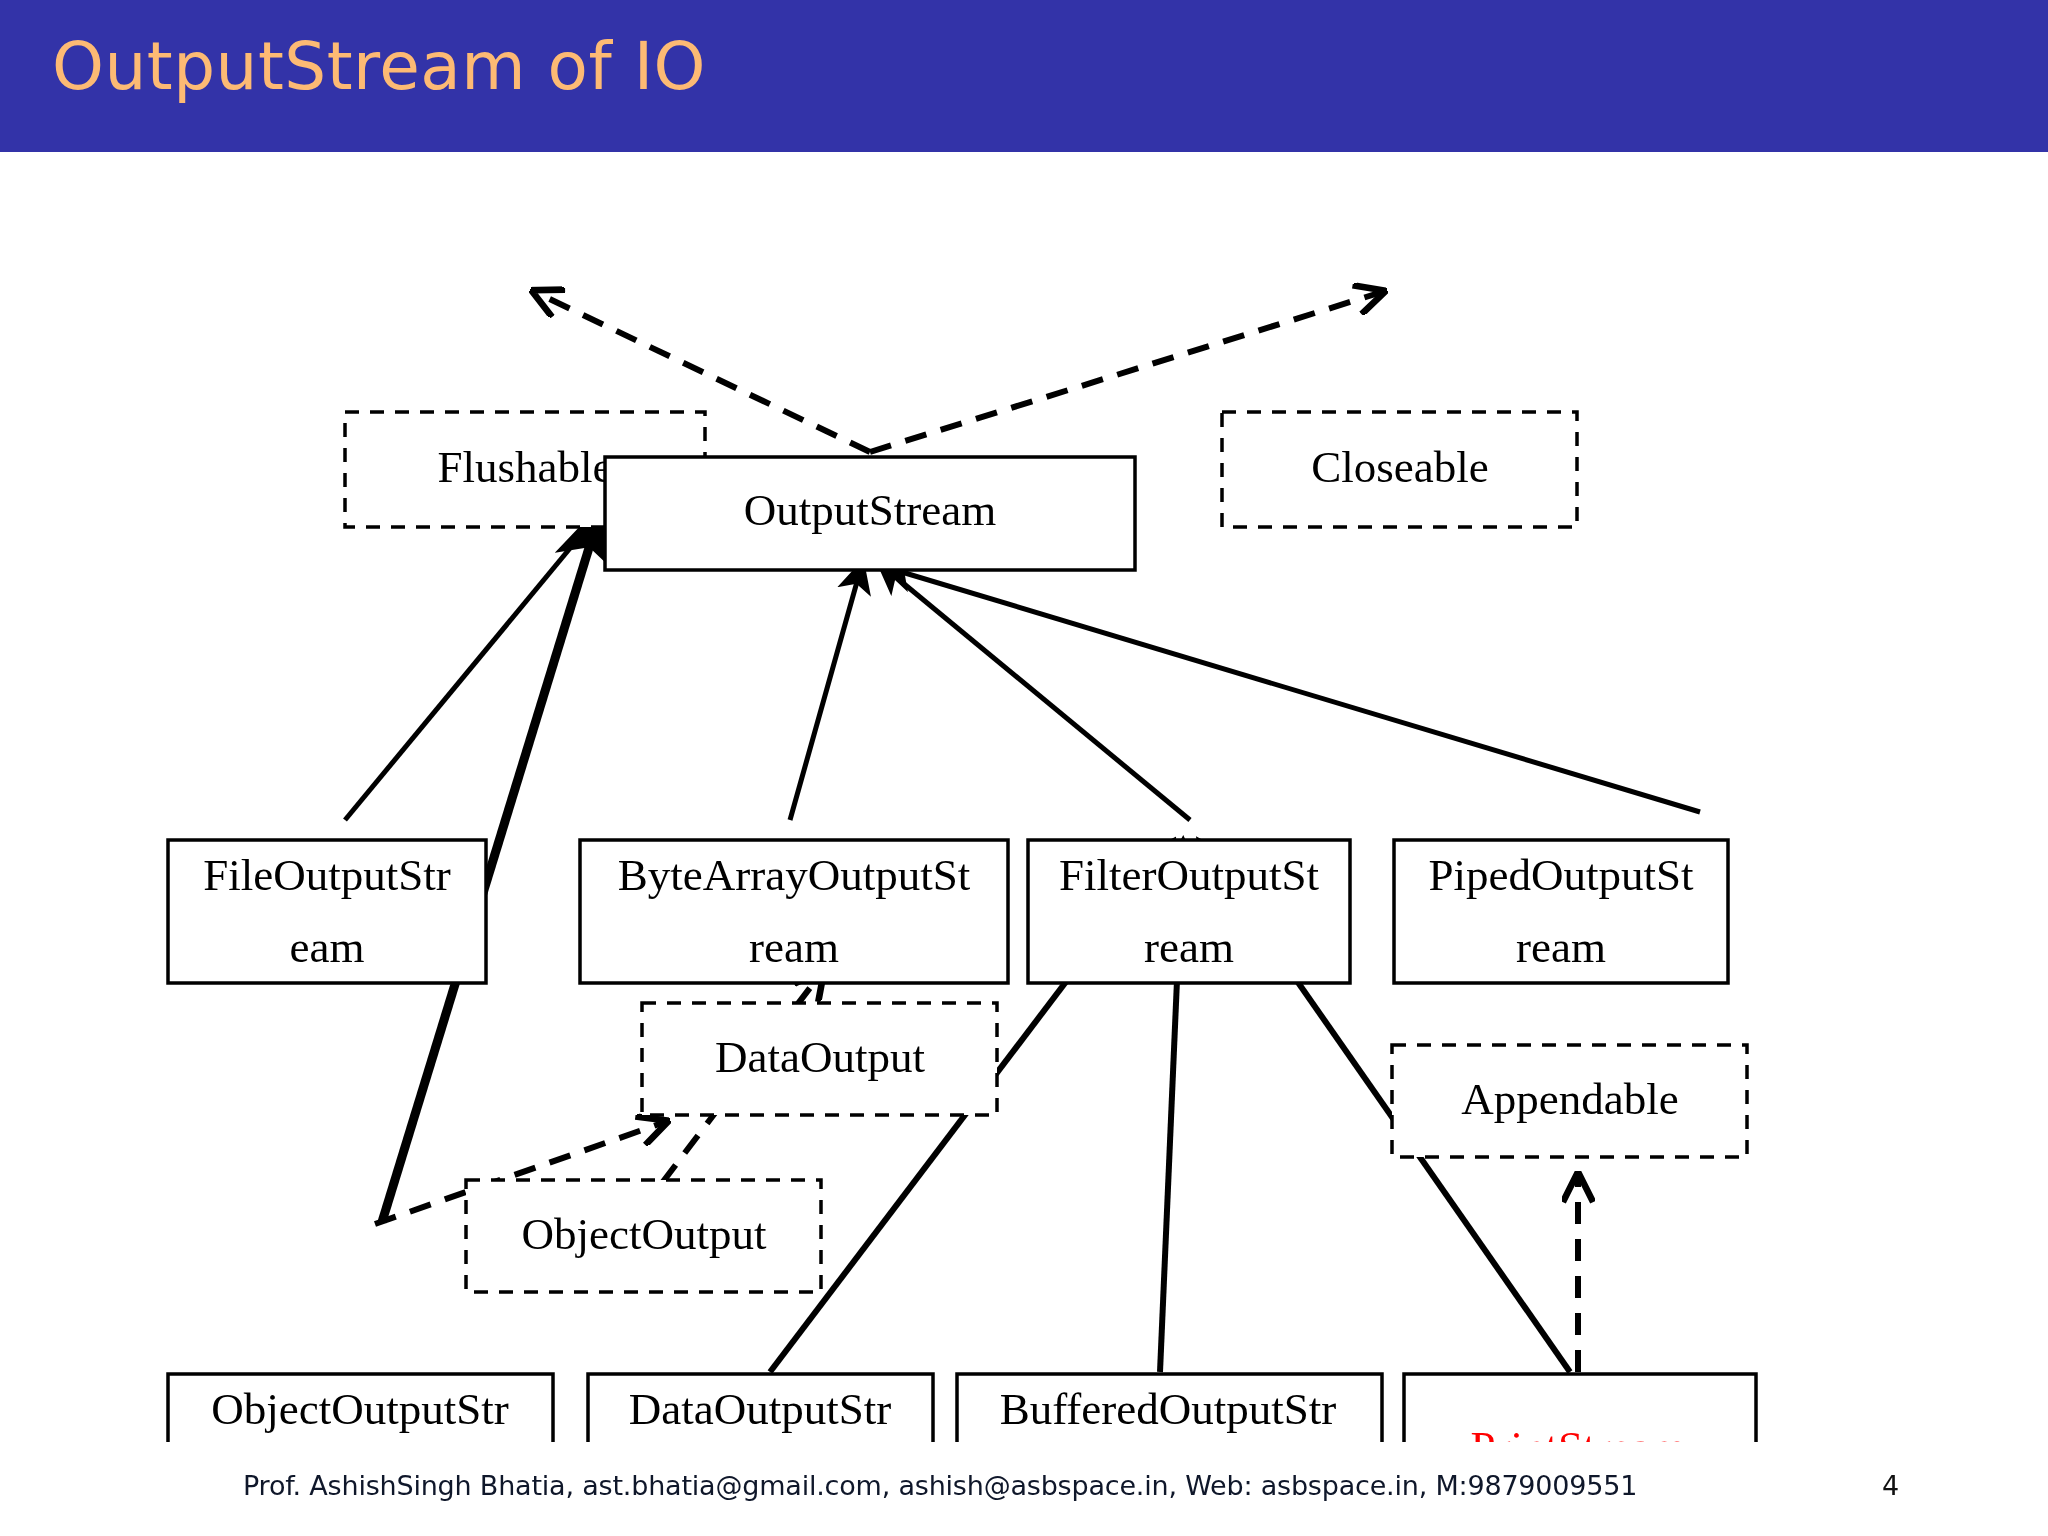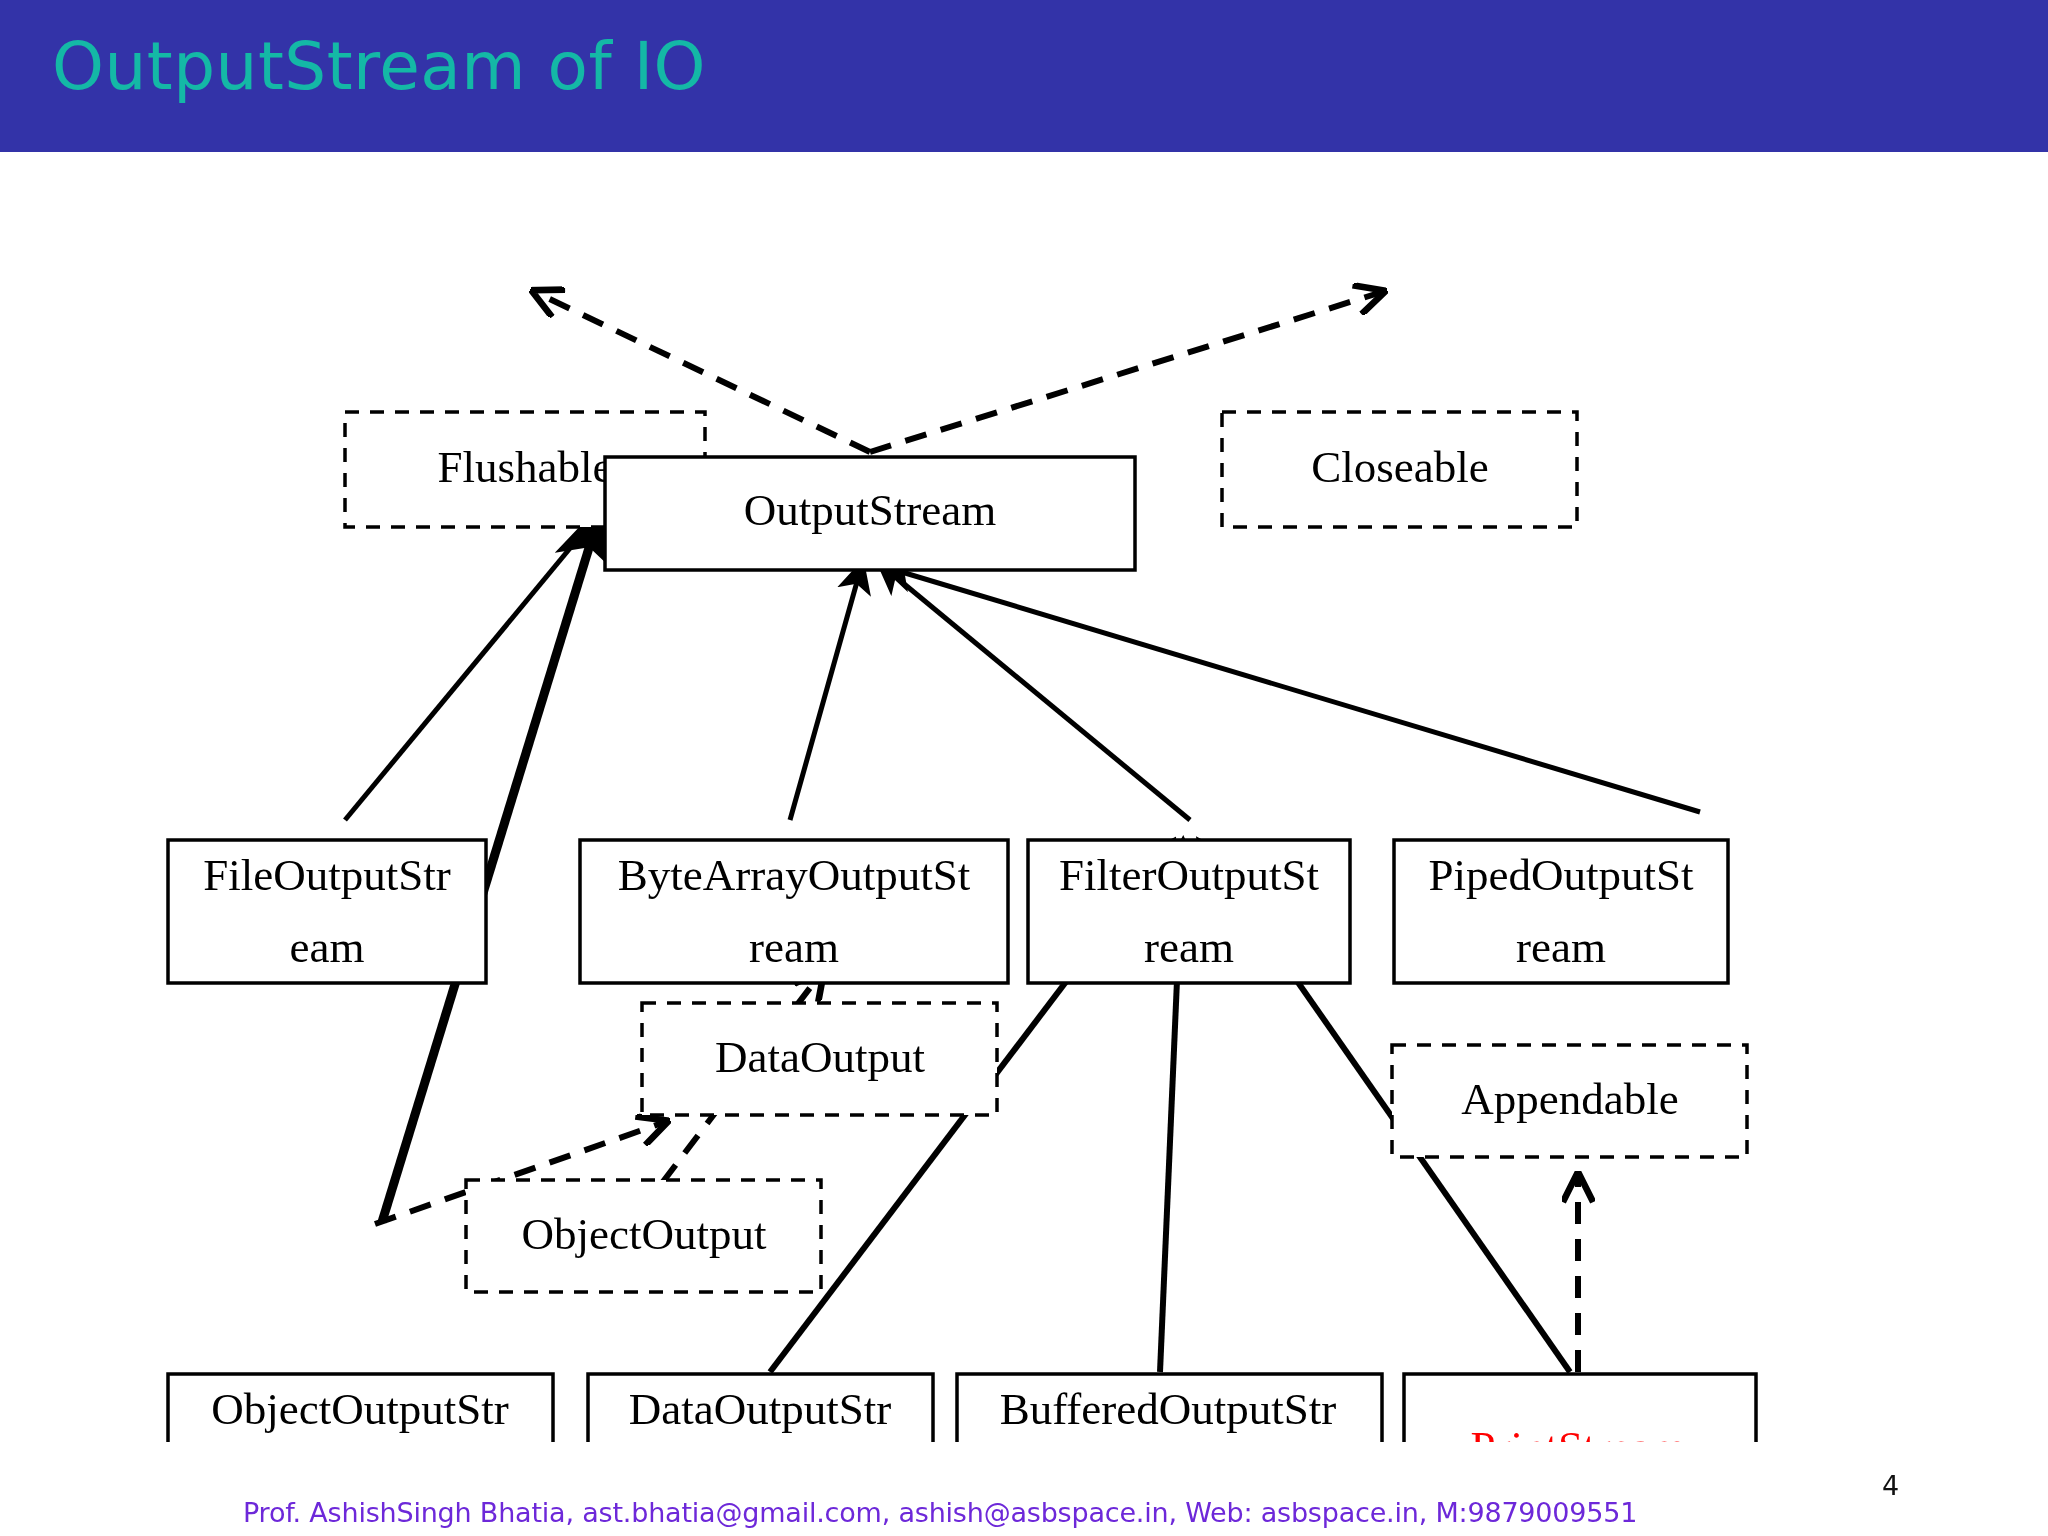--- a/index.html
+++ b/index.html
@@ -23,21 +23,21 @@
     width: 2048px;
     height: 152px;
     background: #3333a8;
   }
   #title-text {
     position: absolute;
     left: 52px;
     top: 34px;
     font-size: 66px;
     line-height: 1;
-    color: #14b8a6;
+    color: #fdba74;
     font-family: "DejaVu Sans", sans-serif;
     font-weight: 400;
     letter-spacing: 0.5px;
     white-space: nowrap;
   }
 
   
   #diagram-area {
     position: absolute;
     left: 0;
@@ -60,24 +60,23 @@
     top: 1470px;
     width: 2048px;
     height: 60px;
   }
   #footer-credits {
     position: absolute;
     left: 243px;
     top: 0;
     font-family: "DejaVu Sans", sans-serif;
     font-size: 27px;
-    color: #6d28d9;
+    color: #0f172a;
     white-space: nowrap;
     letter-spacing: -0.2px;
-    margin-top: 27px;
   }
   #footer-page {
     position: absolute;
     left: 1882px;
     top: 0;
     font-family: "DejaVu Sans", sans-serif;
     font-size: 27px;
     color: #111111;
   }
 

